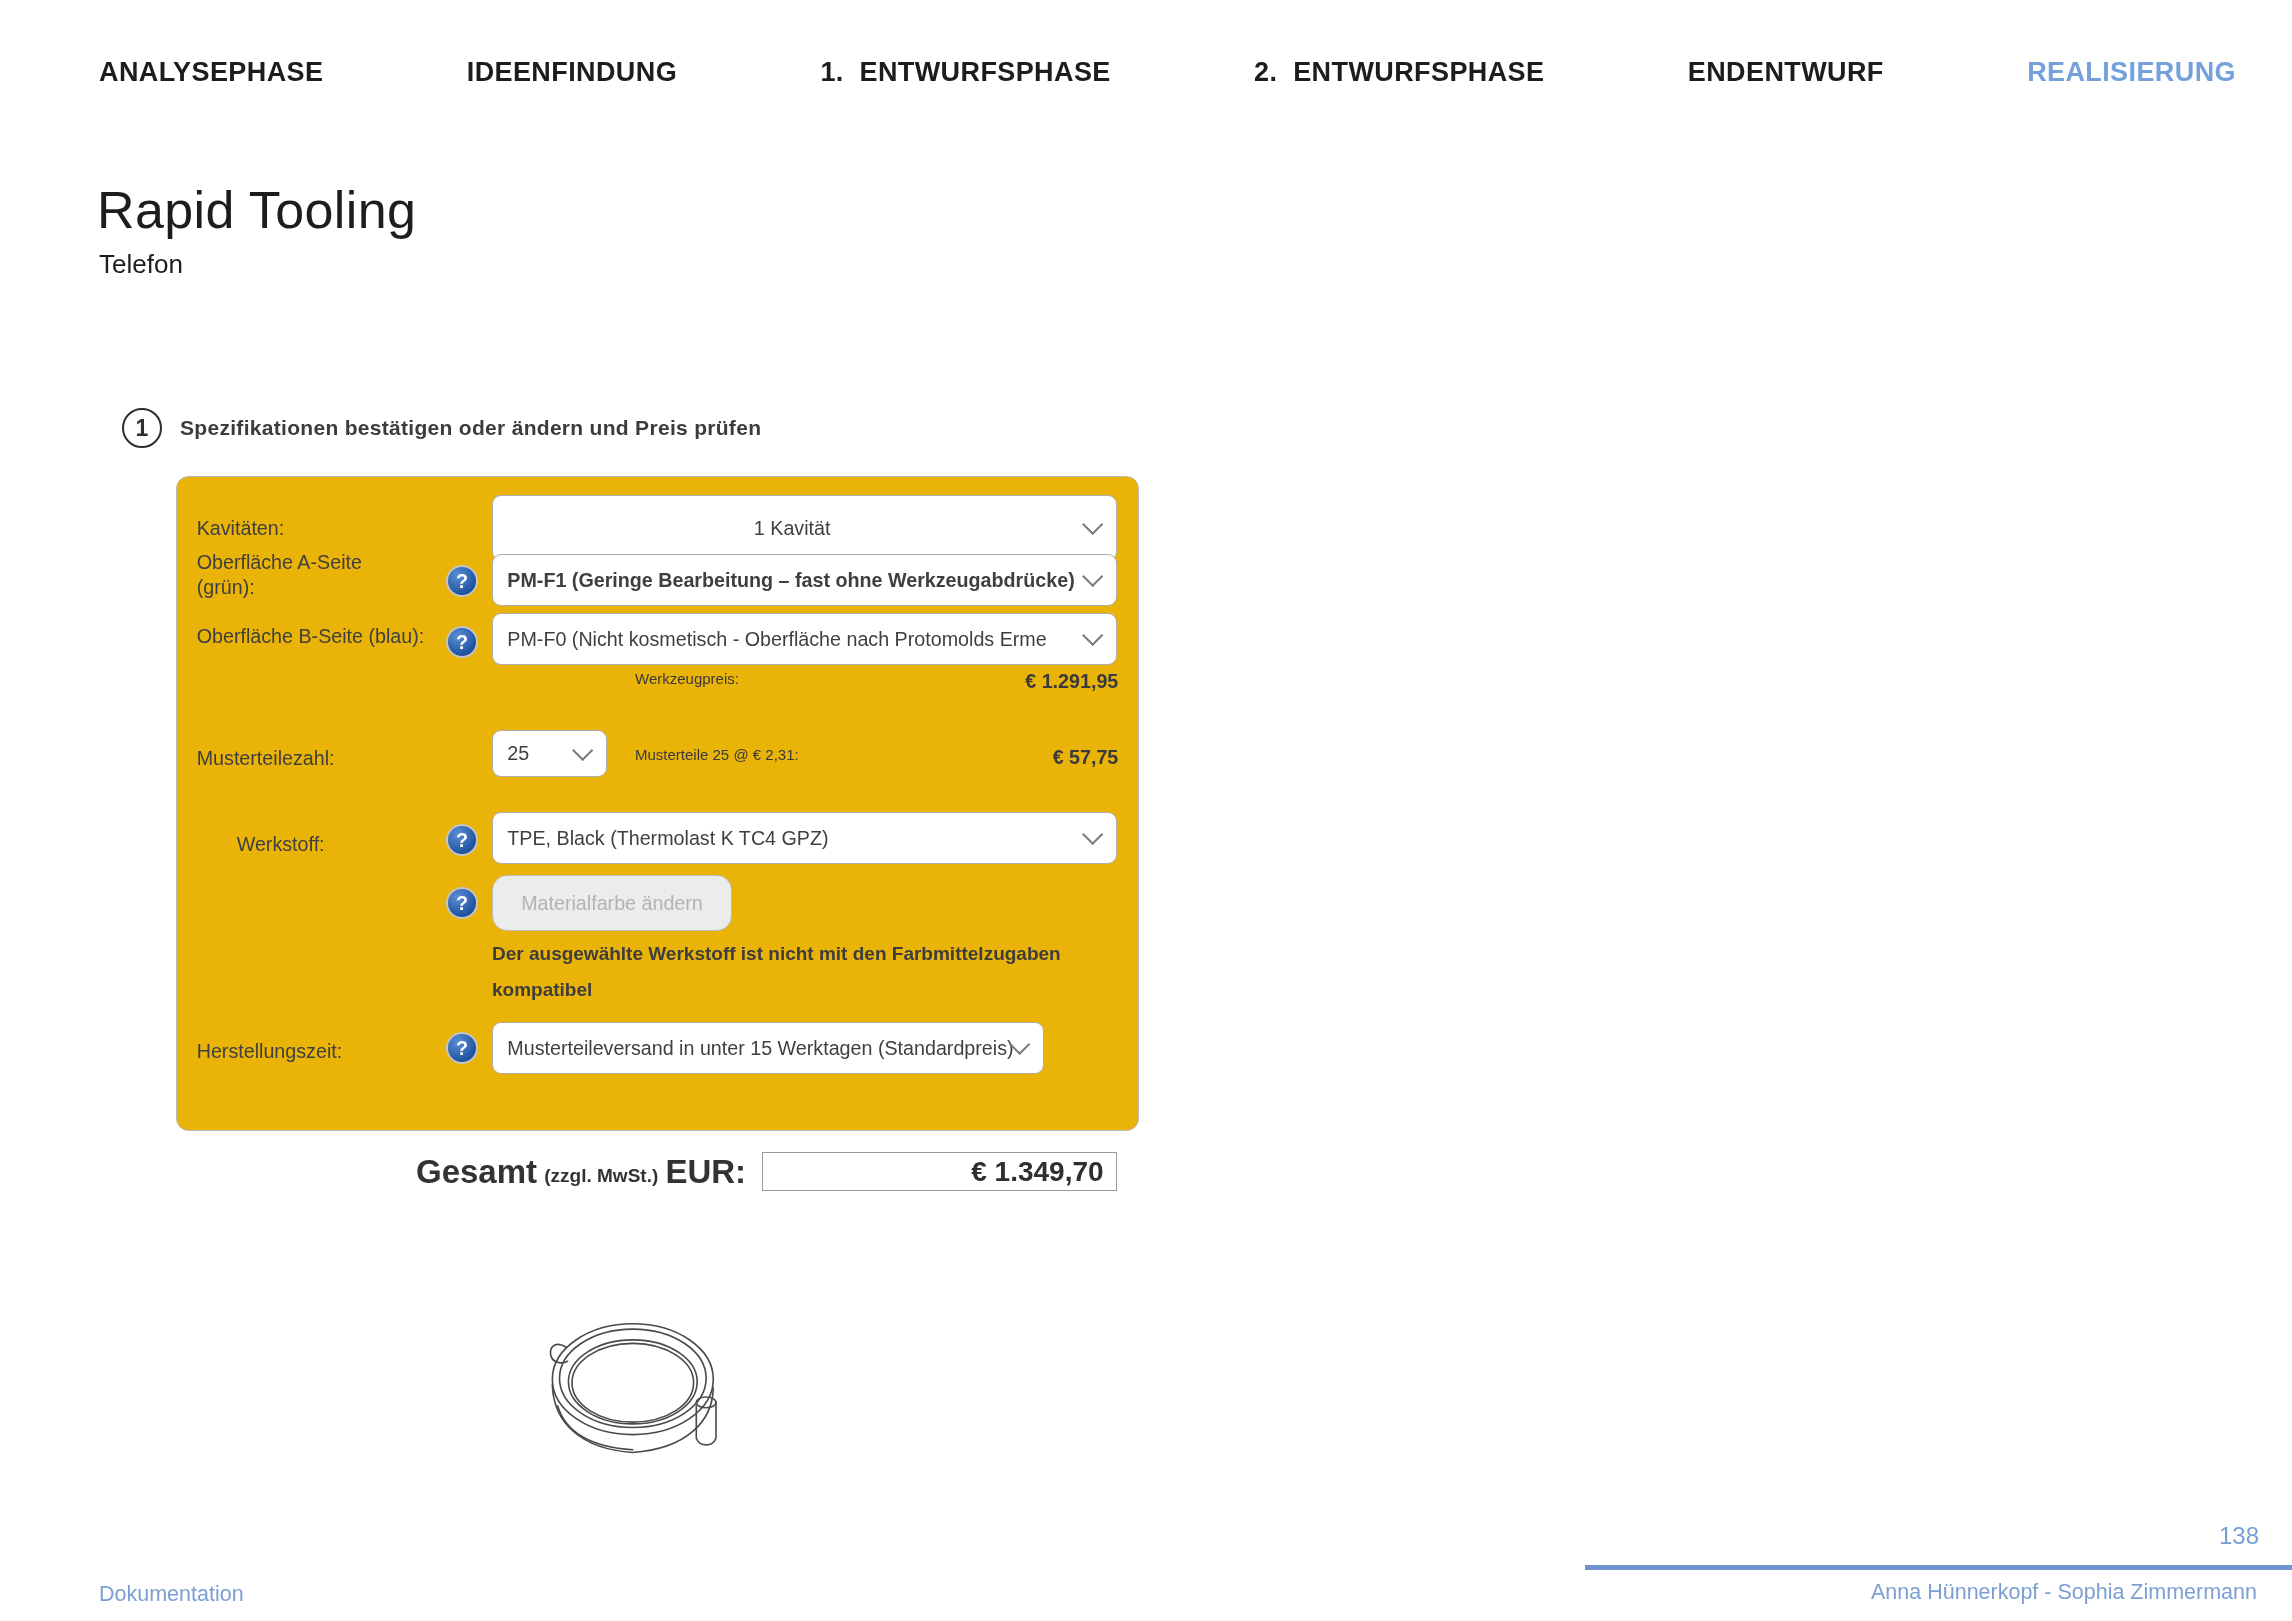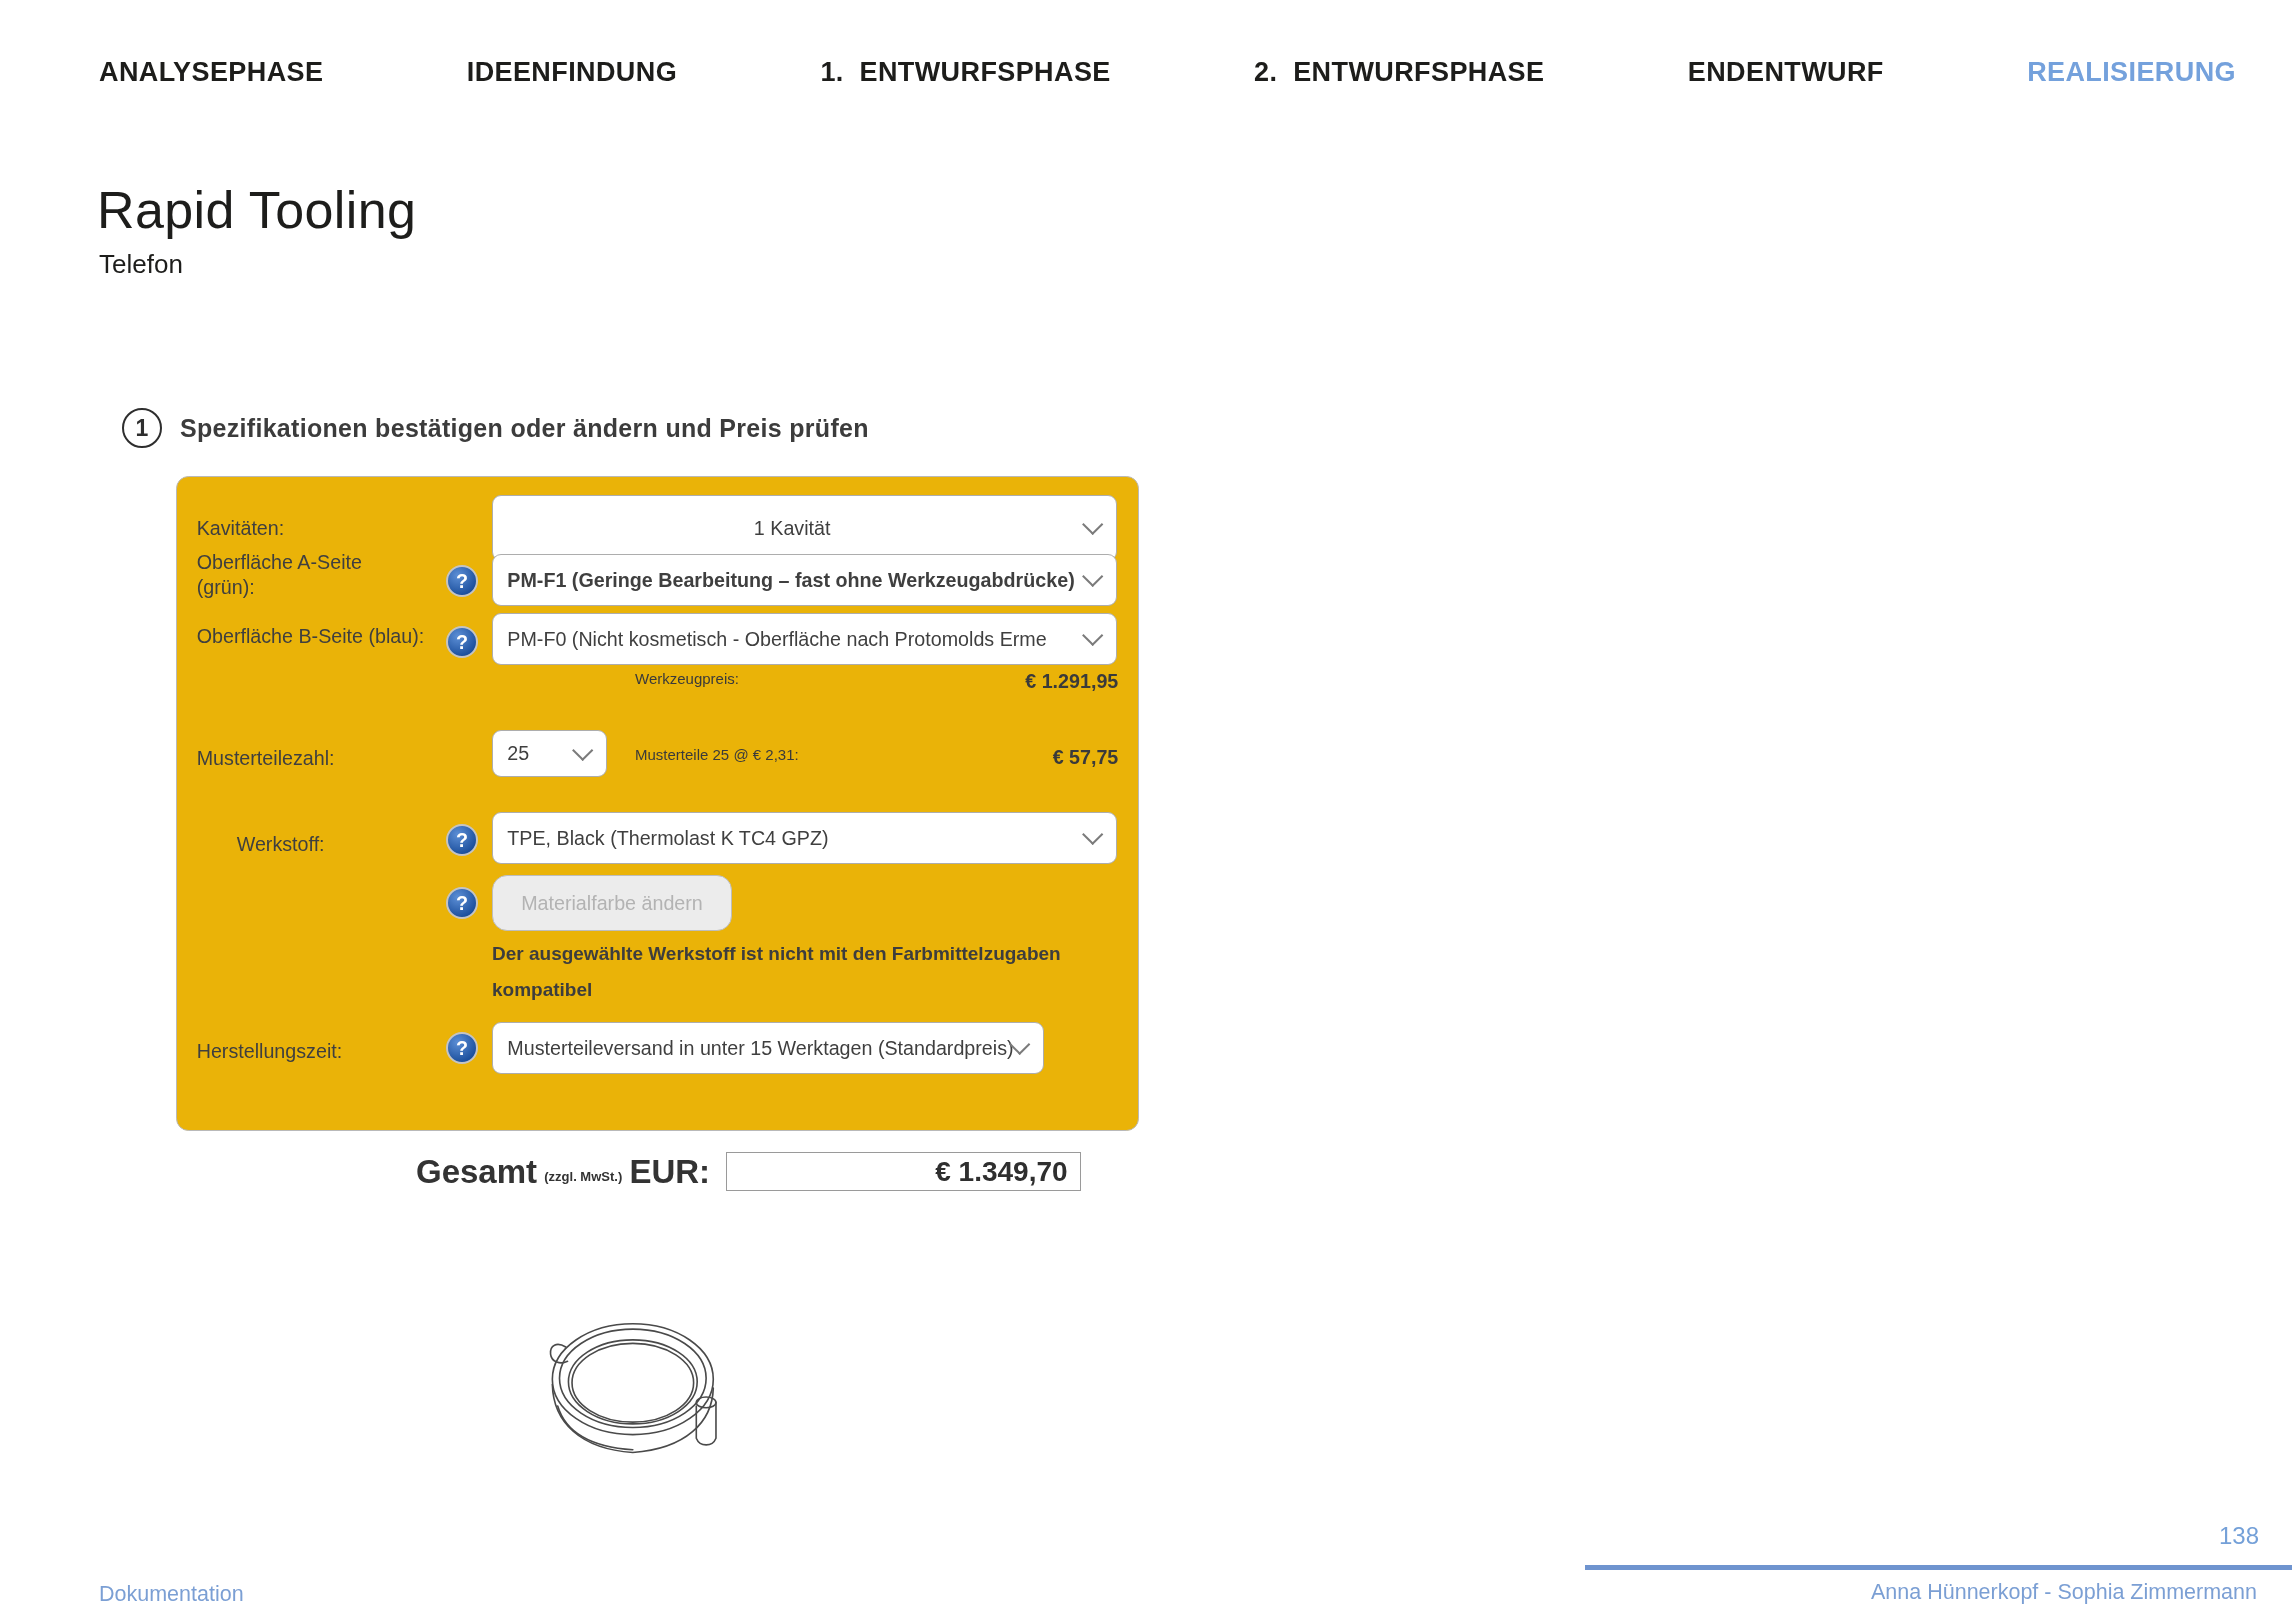--- a/index.html
+++ b/index.html
@@ -36,21 +36,21 @@
   
   .step-heading{
     position:absolute;left:122px;top:408px;
     display:flex;align-items:center;gap:18px;
   }
   .step-circle{
     width:36px;height:36px;border:2.7px solid #2e2e2e;border-radius:50%;
     display:flex;align-items:center;justify-content:center;
     font-size:23px;font-weight:700;color:#2e2e2e;flex:0 0 auto;
   }
-  .step-text{font-size:25px;font-weight:700;color:#3c3c3c;letter-spacing:0.3px;}
+  .step-text{font-size:21px;font-weight:700;color:#3c3c3c;letter-spacing:0.3px;}
 
   
   .form-panel{
     position:absolute;left:176px;top:476px;width:963px;height:655px;
     border:1.8px solid #b9b9b9;border-radius:12.5px;background:#eab308;
     box-sizing:border-box;
   }
   .flabel{
     position:absolute;font-size:19.7px;color:#3f3f3f;line-height:1.25;
   }
@@ -85,21 +85,21 @@
   .note{
     position:absolute;font-size:19px;font-weight:700;color:#3d3d3d;line-height:36px;
   }
 
   
   .total-row{
     position:absolute;left:416px;top:1152px;
     display:flex;align-items:center;
   }
   .total-label{font-size:33px;font-weight:700;color:#333;}
-  .total-vat{font-size:13px;font-weight:700;color:#333;margin:9px 7.2px 0 7.2px;}
+  .total-vat{font-size:19px;font-weight:700;color:#333;margin:9px 7.2px 0 7.2px;}
   .total-cur{font-size:33px;font-weight:700;color:#333;}
   .total-box{
     margin-left:16px;width:355px;height:39px;box-sizing:border-box;
     border:1.8px solid #9a9a9a;background:#fff;
     display:flex;align-items:center;justify-content:flex-end;
     padding-right:12.5px;font-size:28px;font-weight:700;color:#2f2f2f;
   }
 
   
   .part-drawing{position:absolute;left:546px;top:1313px;}

